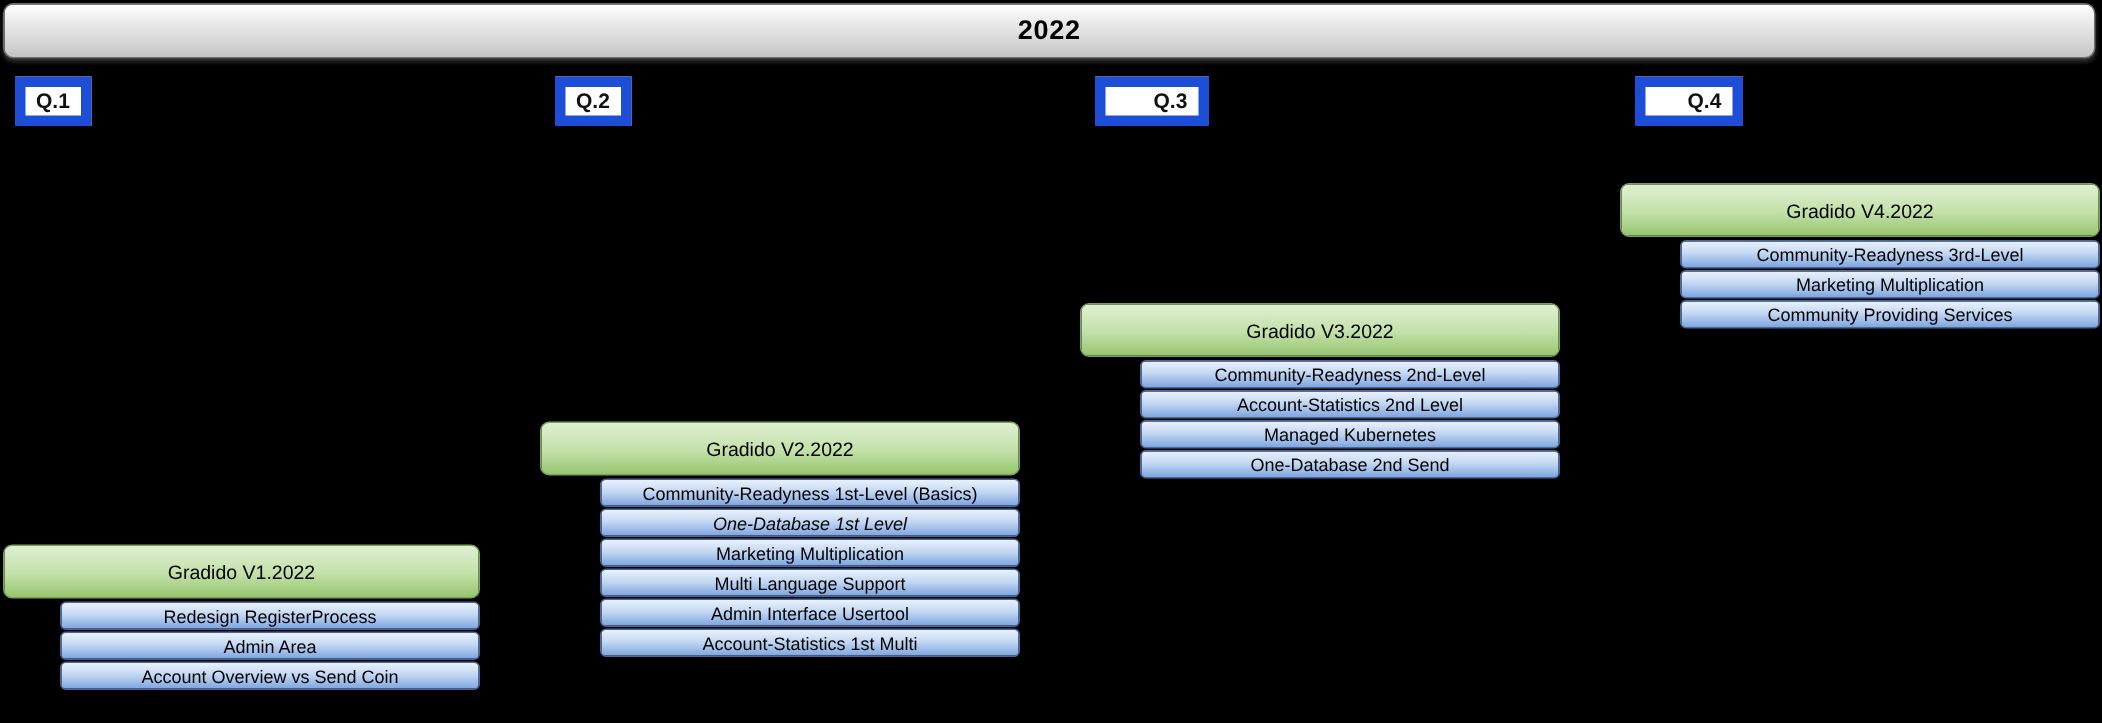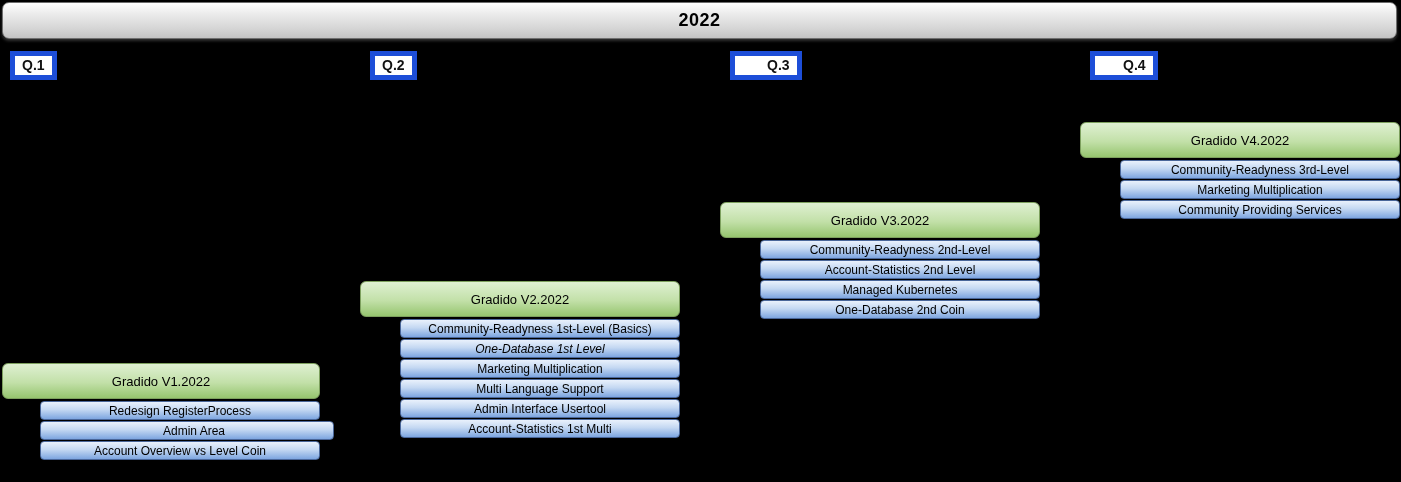--- a/index.html
+++ b/index.html
@@ -15,21 +15,21 @@
   .year-header{
     position:absolute;left:2px;top:2px;width:1393px;height:35px;
     border:1px solid #6e6e6e;border-radius:7px;
     background:linear-gradient(180deg,#ffffff 0%,#ececec 30%,#d4d4d4 75%,#c3c3c3 100%);
     display:flex;align-items:center;justify-content:center;
     font-weight:bold;font-size:18px;letter-spacing:.5px;
     box-shadow:0 2px 3px rgba(90,90,90,.55);
   }
   .q-label{
     position:absolute;top:51px;height:17px;line-height:17px;
-    padding:1px 7px;background:#ffffff;border:5px solid #1d4ed8;
+    padding:1px 7px;background:#ffffff;border:7px solid #1d4ed8;
     font-weight:bold;font-size:14px;color:#111;
   }
   .release-box{
     position:absolute;height:34px;
     border:1px solid var(--green-border,#7da05e);border-radius:6px;
     background:linear-gradient(180deg,var(--green-top,#dff0d2) 0%,#c2e0a8 55%,var(--green-bottom,#96c56f) 100%);
     display:flex;align-items:center;justify-content:center;
     font-size:13px;
   }
   .item-box{
@@ -44,35 +44,35 @@
 <body>
 
 <div class="canvas">
   <div class="year-header">
     <span>2022</span>
   </div>
   <div id="quarters">
       <div class="q-label" style="left: 10px;">Q.1</div>
       <div class="release-box" style="left: 2px; top: 363px; width: 316px;">Gradido V1.2022</div>
       <div class="item-box" style="left: 40px; top: 401px; width: 278px;">Redesign RegisterProcess</div>
-      <div class="item-box" style="left: 40px; top: 421px; width: 278px; padding-left: 14px;">Admin Area</div>
-      <div class="item-box" style="left: 40px; top: 441px; width: 278px;">Account Overview vs Level Coin</div>
+      <div class="item-box" style="left: 40px; top: 421px; width: 278px;">Admin Area</div>
+      <div class="item-box" style="left: 40px; top: 441px; width: 278px;">Account Overview vs Send Coin</div>
       <div class="q-label" style="left: 370px;">Q.2</div>
       <div class="release-box" style="left: 360px; top: 281px; width: 318px;">Gradido V2.2022</div>
       <div class="item-box" style="left: 400px; top: 319px; width: 278px;">Community-Readyness 1st-Level (Basics)</div>
       <div class="item-box" style="left: 400px; top: 339px; width: 278px; font-style: italic;">One-Database 1st Level</div>
       <div class="item-box" style="left: 400px; top: 359px; width: 278px;">Marketing Multiplication</div>
       <div class="item-box" style="left: 400px; top: 379px; width: 278px;">Multi Language Support</div>
       <div class="item-box" style="left: 400px; top: 399px; width: 278px;">Admin Interface Usertool</div>
       <div class="item-box" style="left: 400px; top: 419px; width: 278px;">Account-Statistics 1st Multi</div>
       <div class="q-label" style="left: 730px; padding-left: 32px;">Q.3</div>
       <div class="release-box" style="left: 720px; top: 202px; width: 318px;">Gradido V3.2022</div>
       <div class="item-box" style="left: 760px; top: 240px; width: 278px;">Community-Readyness 2nd-Level</div>
       <div class="item-box" style="left: 760px; top: 260px; width: 278px;">Account-Statistics 2nd Level</div>
       <div class="item-box" style="left: 760px; top: 280px; width: 278px;">Managed Kubernetes</div>
-      <div class="item-box" style="left: 760px; top: 300px; width: 278px;">One-Database 2nd Coin</div>
+      <div class="item-box" style="left: 760px; top: 300px; width: 278px;">One-Database 2nd Send</div>
       <div class="q-label" style="left: 1090px; padding-left: 28px;">Q.4</div>
       <div class="release-box" style="left: 1080px; top: 122px; width: 318px;">Gradido V4.2022</div>
       <div class="item-box" style="left: 1120px; top: 160px; width: 278px;">Community-Readyness 3rd-Level</div>
       <div class="item-box" style="left: 1120px; top: 180px; width: 278px;">Marketing Multiplication</div>
       <div class="item-box" style="left: 1120px; top: 200px; width: 278px;">Community Providing Services</div>
     </div>
 </div>
 
 </body></html>

